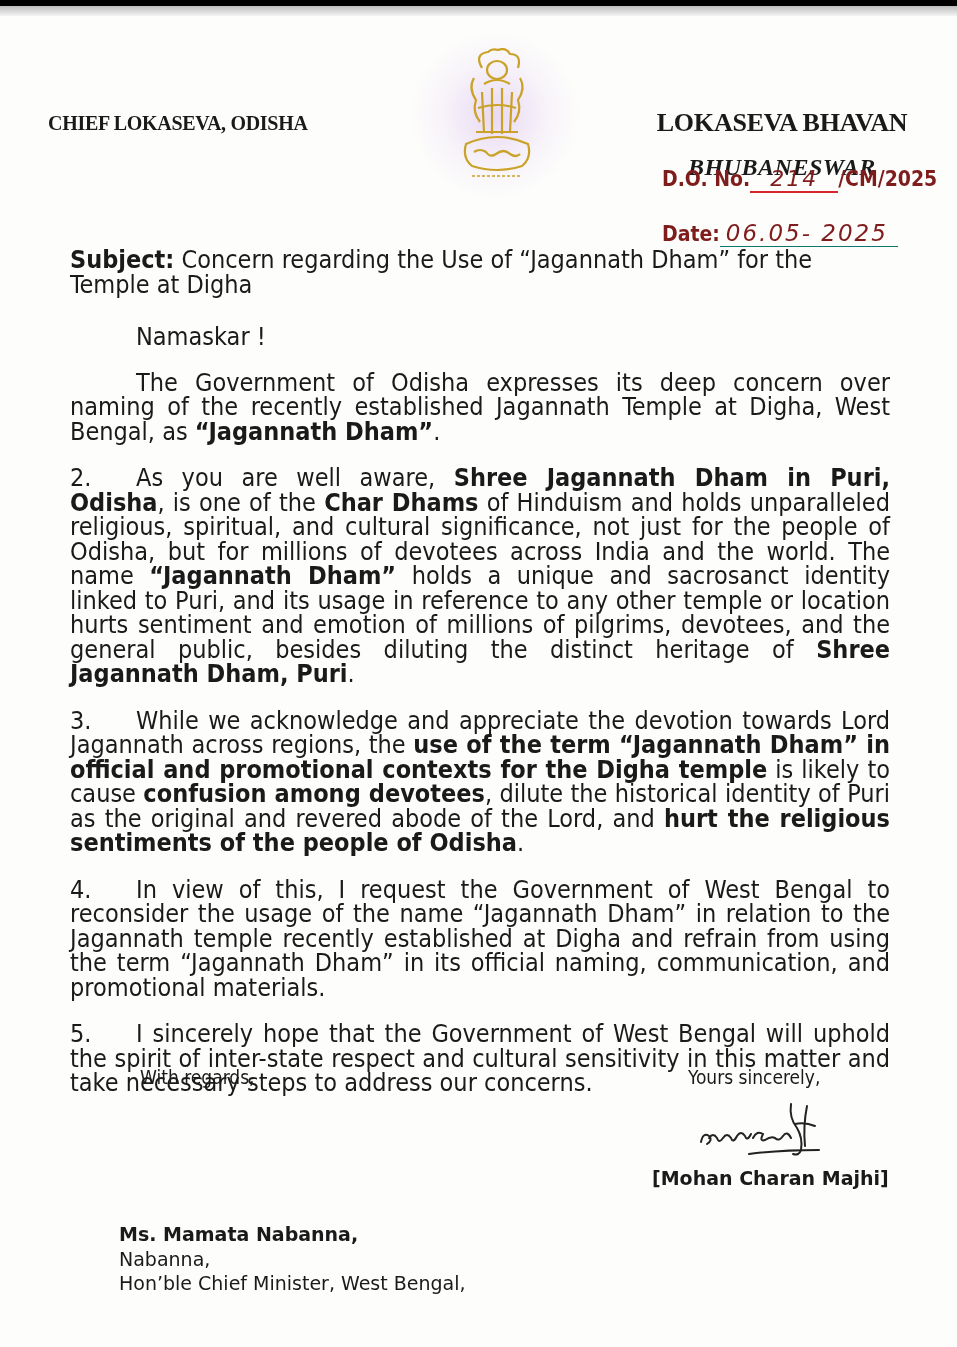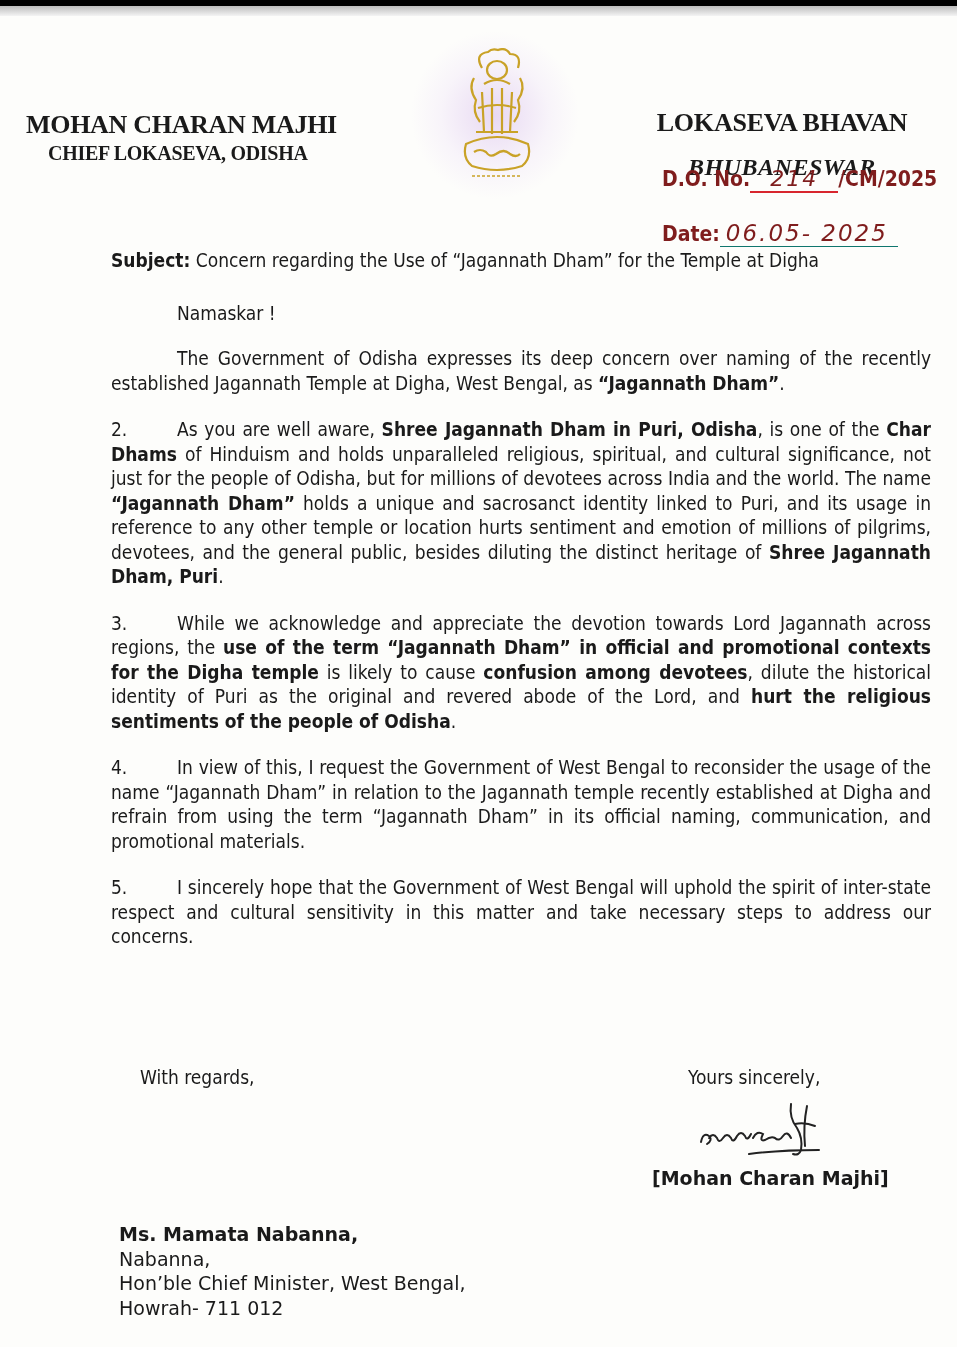--- a/index.html
+++ b/index.html
@@ -24,21 +24,21 @@
   .hdr-right { position:absolute; right:40px; top:108px; font-family:"Liberation Serif", serif; font-weight:bold; text-align:center; width:270px; }
   .hdr-right .office { font-size:26px; letter-spacing:-0.2px; }
   .hdr-right .city { font-size:24px; margin-top:16px; letter-spacing:0.5px;font-style:italic; }
 
   .red { color:#7f1d1d; }
   .do-line { position:absolute; left:662px; top:166px; font-size:21px; font-weight:bold; font-family:"DejaVu Sans Condensed","DejaVu Sans", sans-serif; }
   .do-line .hand { font-family:"DejaVu Sans", sans-serif; font-weight:normal; font-style:italic; display:inline-block; width:88px; border-bottom:2px solid #d8262e; text-align:center; font-size:22px; letter-spacing:2px; }
   .date-line { position:absolute; left:662px; top:220px; font-size:21px; font-weight:bold; }
   .date-line .hand { font-family:"DejaVu Sans", sans-serif; font-weight:normal; font-style:italic; display:inline-block; border-bottom:1px solid #0f766e; padding:0 10px 0 6px; font-size:23px; letter-spacing:2px; }
 
-  .body { position:absolute; left:70px; top:248px; width:820px; font-size:19px; line-height:24.5px;margin-left:41px; }
+  .body { position:absolute; left:70px; top:248px; width:820px; font-size:25px; line-height:24.5px; }
   .p { text-align:justify; }
   .subject { margin:0; }
   .salutation { font-weight:bold; font-style:italic; margin-top:28px; }
   .namaskar { margin-top:28px; margin-left:66px; }
   .para1 { margin-top:21px; text-indent:66px; }
   .para { margin-top:22px; }
   .num { display:inline-block; width:66px; }
   b { font-weight:bold; }
 
   .closing { position:absolute; top:1066px; font-size:19px; }
@@ -51,21 +51,20 @@
   .address { position:absolute; left:119px; top:1222px; font-size:19px; line-height:24.5px; font-family:"DejaVu Sans", sans-serif; }
   .address .addr-name { font-weight:bold; }
 </style>
 </head>
 <body>
 
 <div class="topbar"></div>
 <div class="topshade"></div>
 
 <div class="hdr-left">
-  <div class="name">MOHAN CHARAN MAJHI</div>
   <div class="title">CHIEF LOKASEVA, ODISHA</div>
 </div>
 
 <div class="emblem-glow"></div>
 <svg class="emblem" viewBox="0 0 90 140">
   <g fill="none" stroke="#c9a227" stroke-width="2.2">
     <path d="M30 20 q-8 -14 6 -16 q4 -4 10 -2 q8 -3 12 4 q12 0 8 14"></path>
     <path d="M22 30 q-6 10 2 22 q-4 12 4 22"></path>
     <path d="M68 30 q6 10 -2 22 q4 12 -4 22"></path>
     <ellipse cx="45" cy="22" rx="10" ry="9"></ellipse>
@@ -132,14 +131,13 @@
     <path d="M100 26 q10 -2 20 2"></path>
     <path d="M54 56 q30 -4 70 -4"></path>
   </g>
 </svg>
 <div class="signer">[Mohan Charan Majhi]</div>
 
 <div class="address">
   <div class="addr-name">Ms. Mamata Nabanna,</div>
   <div>Nabanna,</div>
   <div>Hon’ble Chief Minister, West Bengal,</div>
-  <div>Howrah- 711 012</div>
 </div>
 
 </body></html>

